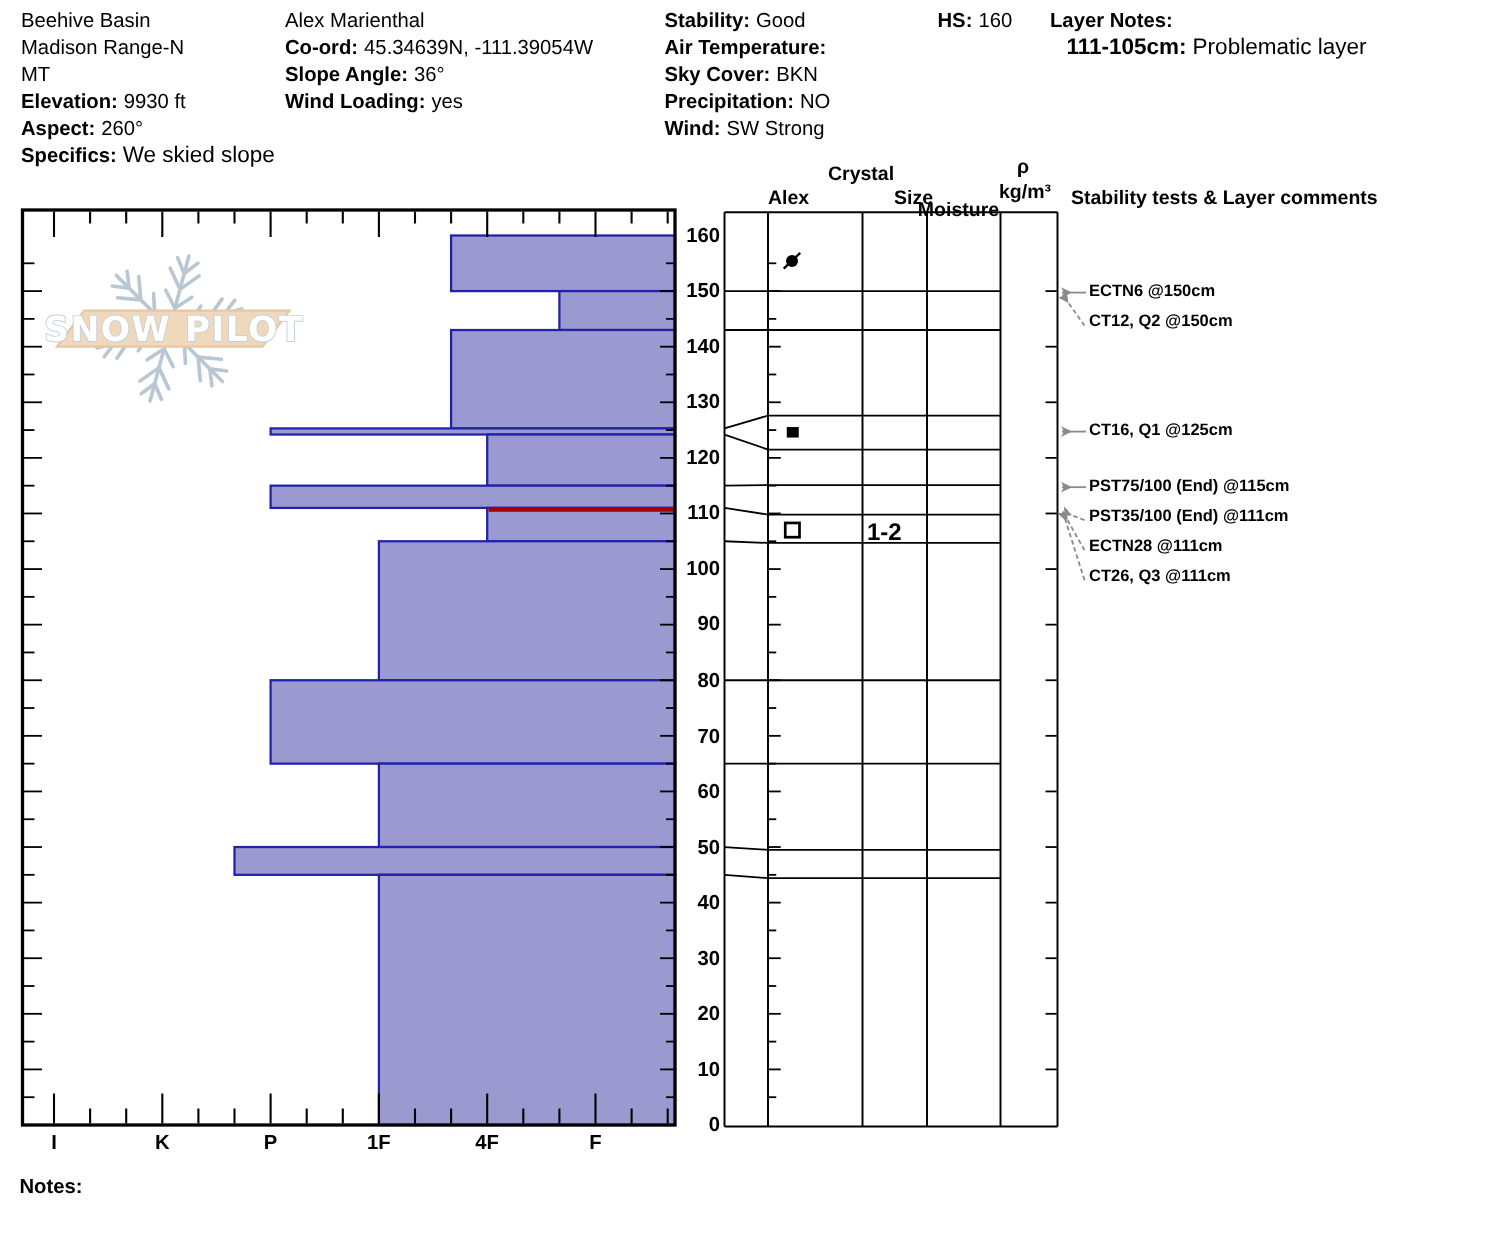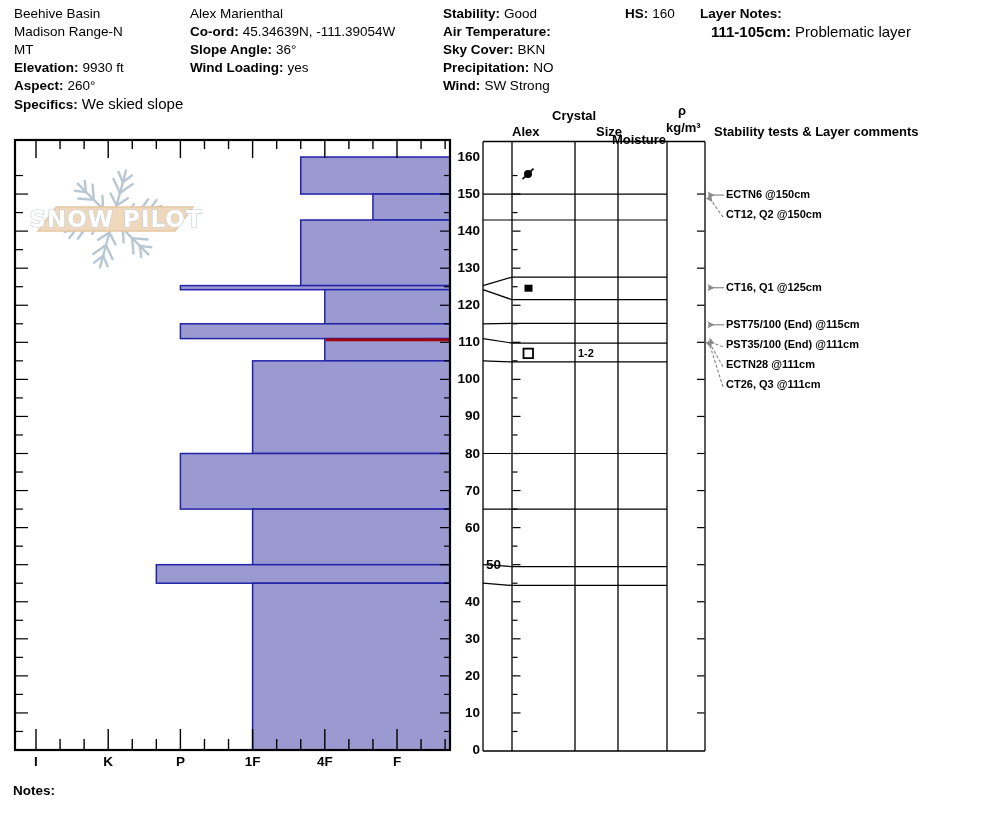--- a/index.html
+++ b/index.html
@@ -7,21 +7,21 @@
         font-family:"Liberation Sans","DejaVu Sans",sans-serif;color:#000;}
   svg{position:absolute;left:0;top:0;}
   .hblock{position:absolute;top:5px;font-size:13.5px;line-height:18px;}
   .hblock b{font-weight:bold;}
   .hblock .val{margin-left:4px;}
   .small{font-size:15px;}
   .colhdr{position:absolute;font-size:13px;font-weight:bold;}
   .depth-label{position:absolute;width:31px;text-align:right;font-size:13.5px;font-weight:bold;}
   .hard-label{position:absolute;width:28px;text-align:center;font-size:13.5px;font-weight:bold;}
   .test-label{position:absolute;font-size:11px;font-weight:bold;white-space:nowrap;}
-  .size-label{position:absolute;font-size:11px;font-weight:bold;}
+  .size-label{position:absolute;font-size:16px;font-weight:bold;}
   .notes{position:absolute;font-size:13.5px;font-weight:bold;margin-top:20px;}
   .banner-text{font-family:"DejaVu Sans","Liberation Sans",sans-serif;font-weight:bold;font-size:23px;
         letter-spacing:1px;fill:#ffffff;stroke:#c2cfda;stroke-width:1.2px;paint-order:stroke;text-anchor:middle;}
 </style>
 </head>
 <body>
 
 <div class="page">
 
   <svg width="994" height="840">
@@ -299,21 +299,21 @@
   <div class="colhdr" style="left:678px;top:103px">ρ</div>
   <div class="colhdr" style="left:666px;top:120px">kg/m³</div>
   <div class="colhdr" style="left:714px;top:124px">Stability tests &amp; Layer comments</div>
 
   <div id="depth-labels">
       <div class="depth-label" style="left:449px;top:742px">0</div>
       <div class="depth-label" style="left:449px;top:704.9375px">10</div>
       <div class="depth-label" style="left:449px;top:667.875px">20</div>
       <div class="depth-label" style="left:449px;top:630.8125px">30</div>
       <div class="depth-label" style="left:449px;top:593.75px">40</div>
-      <div class="depth-label" style="left:470px;top:556.6875px">50</div>
+      <div class="depth-label" style="left:449px;top:556.6875px">50</div>
       <div class="depth-label" style="left:449px;top:519.625px">60</div>
       <div class="depth-label" style="left:449px;top:482.5625px">70</div>
       <div class="depth-label" style="left:449px;top:445.5px">80</div>
       <div class="depth-label" style="left:449px;top:408.4375px">90</div>
       <div class="depth-label" style="left:449px;top:371.375px">100</div>
       <div class="depth-label" style="left:449px;top:334.3125px">110</div>
       <div class="depth-label" style="left:449px;top:297.25px">120</div>
       <div class="depth-label" style="left:449px;top:260.1875px">130</div>
       <div class="depth-label" style="left:449px;top:223.125px">140</div>
       <div class="depth-label" style="left:449px;top:186.0625px">150</div>

